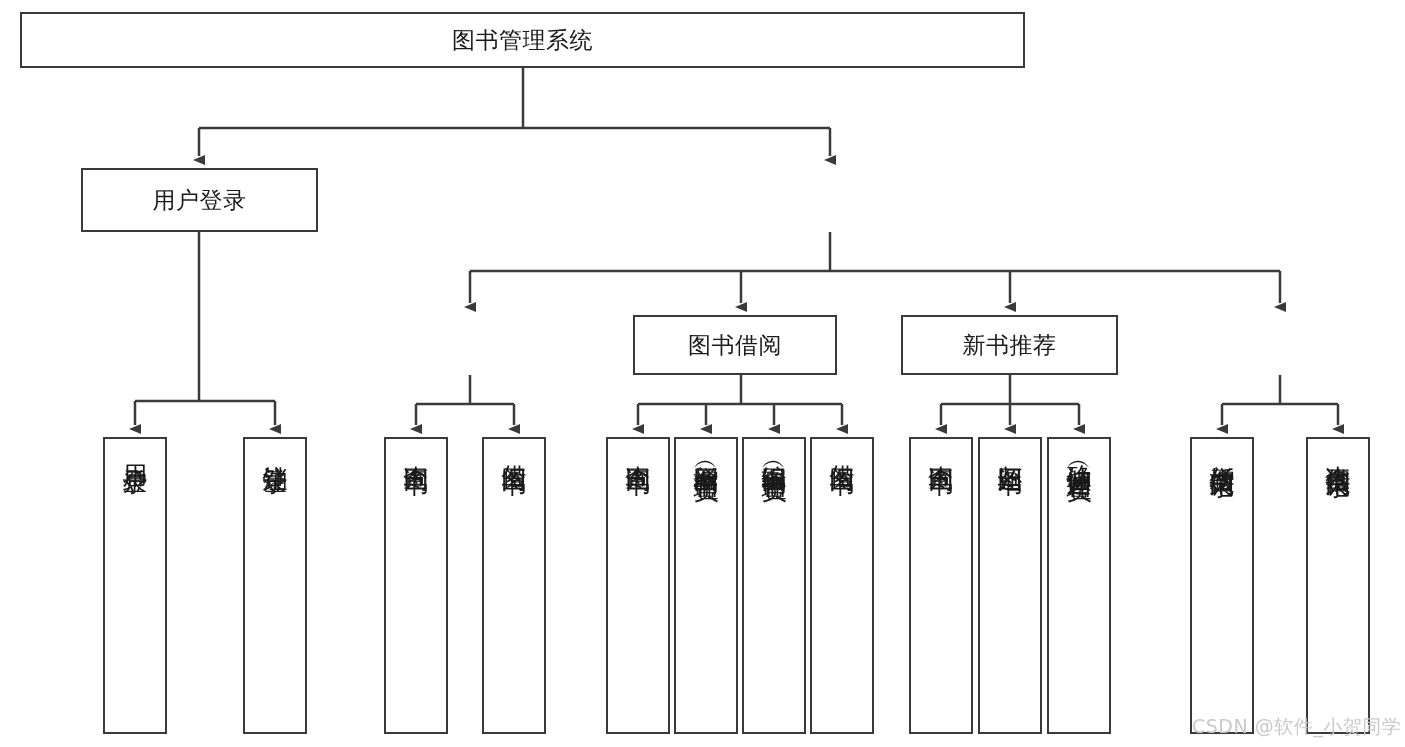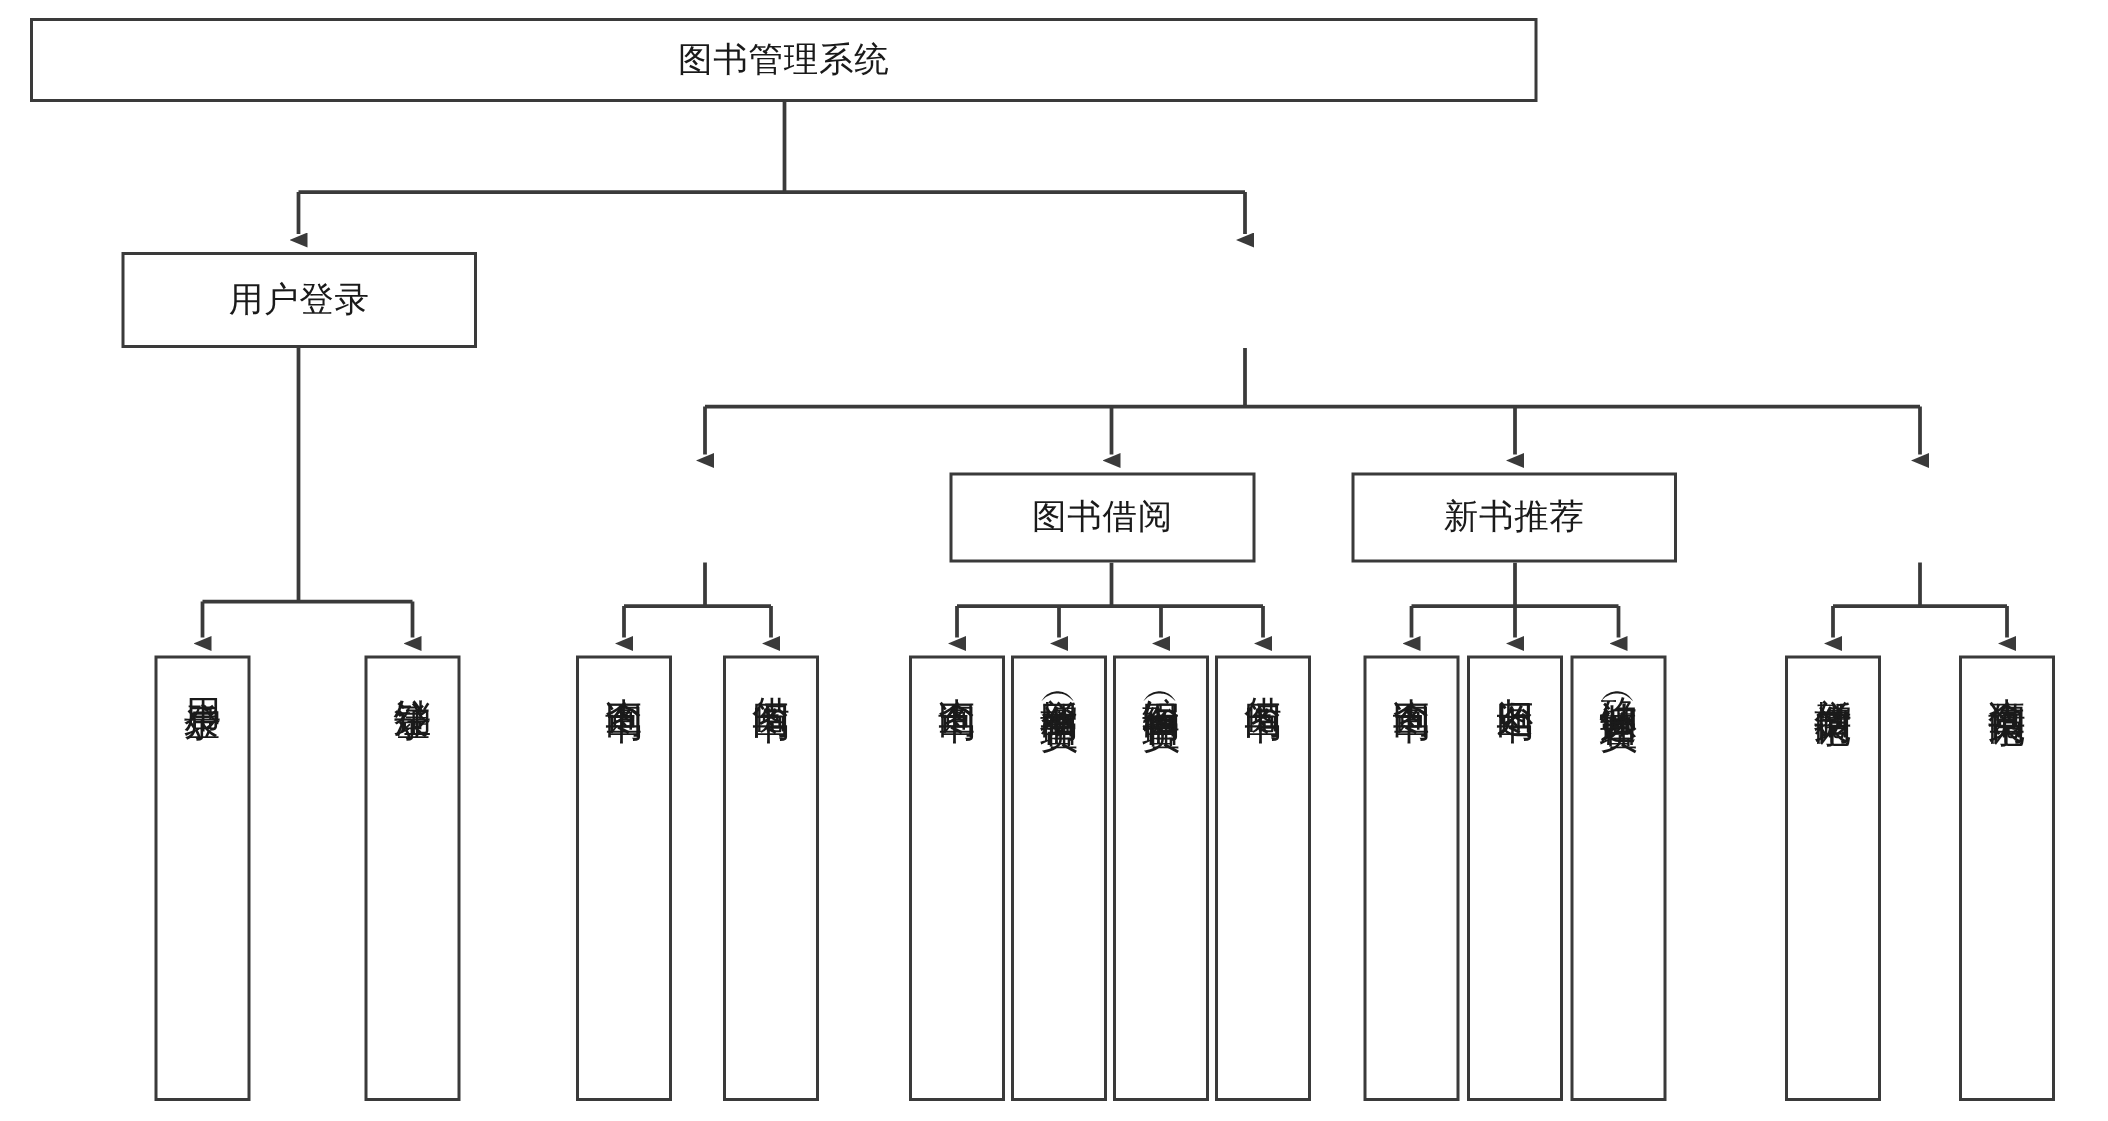--- a/index.html
+++ b/index.html
@@ -157,14 +157,15 @@
     <span class="lbl">确认归还（管理员）</span>
   </div>
 
   <div class="node v" style="left:1190px;top:437px;width:64px;height:297px;">
     <span class="lbl">新增借阅记录</span>
   </div>
   <div class="node v" style="left:1306px;top:437px;width:64px;height:297px;">
     <span class="lbl">查询借阅记录</span>
   </div>
 
+  <div class="watermark" style="left:1192px;top:714px;">CSDN @软件_小贺同学</div>
 
 </div>
 
 </body></html>

